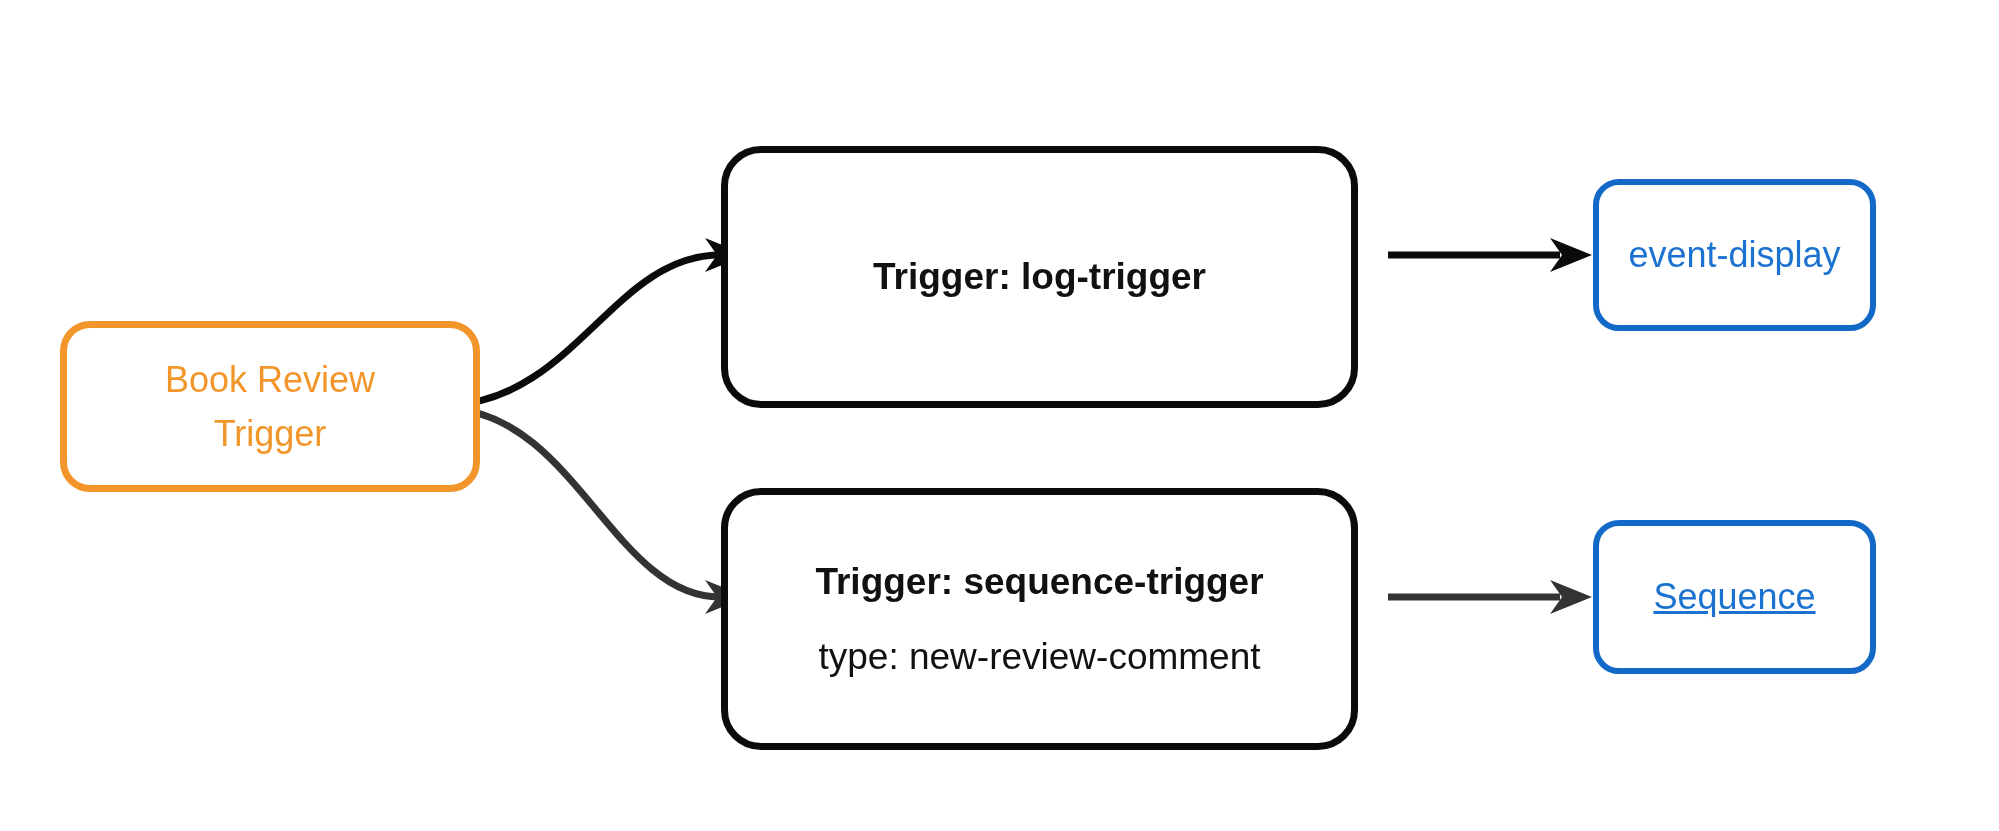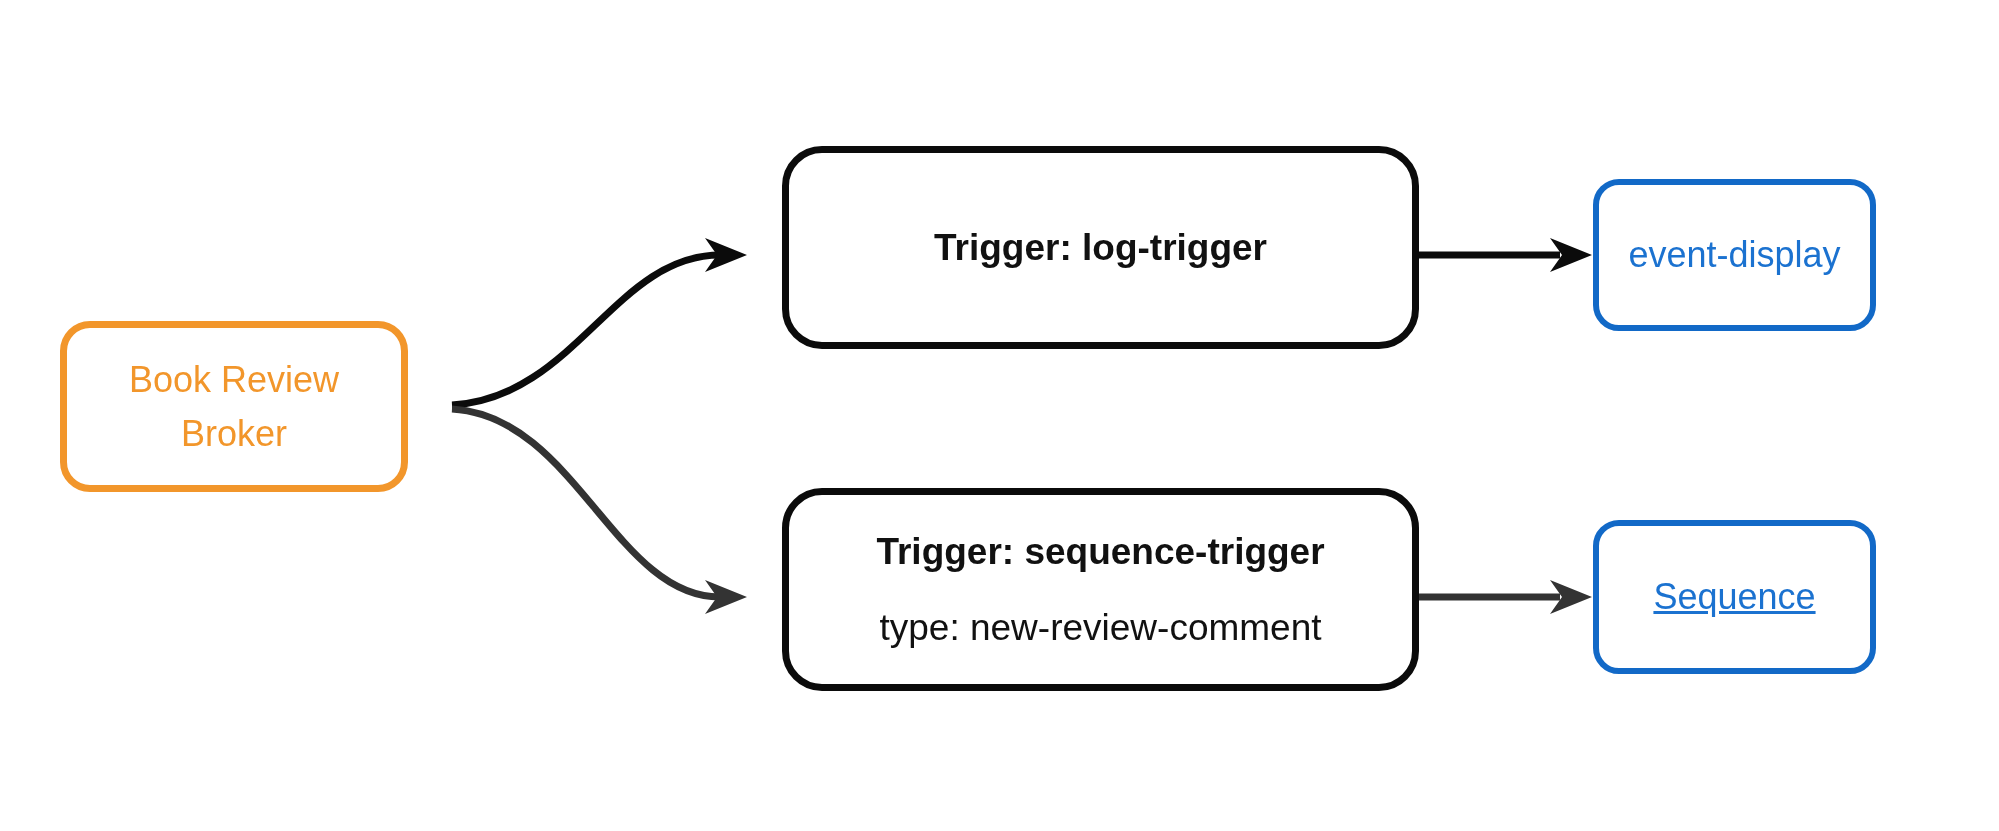--- a/index.html
+++ b/index.html
@@ -12,26 +12,26 @@
     font-family:"Liberation Sans", sans-serif; overflow:hidden;
   }
   .edges{position:absolute; left:0; top:0; width:1999px; height:831px;}
   .edge{fill:none; stroke-width:7px;}
   .node{
     position:absolute; box-sizing:border-box; background:var(--fill);
     display:flex; flex-direction:column; align-items:center; justify-content:center;
     text-align:center;
   }
   .node-broker{
-    left:60px; top:321px; width:348px; height:171px;
+    left:60px; top:321px; width:420px; height:171px;
     border:7px solid var(--orange); border-radius:30px;
     color:var(--orange); font-size:36px; line-height:1.5;
   }
   .node-trigger{
-    width:637px; height:203px; left:782px;
+    width:637px; height:262px; left:721px;
     border:7px solid var(--black); border-radius:40px;
     color:var(--text_dark); font-size:37px; line-height:1.5;
   }
   .node-trigger .title{font-weight:700;}
   .node-trigger-1{top:146px;}
   .node-trigger-2{top:488px;gap:20px;}
   .node-output{
     left:1593px; width:283px;
     border:6px solid var(--blue_border); border-radius:26px;
     color:var(--blue_text); font-size:36px;
@@ -55,21 +55,21 @@
 
     <path class="edge" d="M1388,255 L1560,255" stroke="#0B0B0B"></path>
     <polygon points="1592,255 1550,238 1562,255 1550,272" fill="#0B0B0B"></polygon>
 
     <path class="edge" d="M1388,597 L1560,597" stroke="#333333"></path>
     <polygon points="1592,597 1550,580 1562,597 1550,614" fill="#333333"></polygon>
   </svg>
 
   <div class="node node-broker">
     <span class="line">Book Review</span>
-    <span class="line">Broker</span>
+    <span class="line">Trigger</span>
   </div>
 
   <div class="node node-trigger node-trigger-1">
     <span class="line title">Trigger: log-trigger</span>
   </div>
 
   <div class="node node-trigger node-trigger-2">
     <span class="line title">Trigger: sequence-trigger</span>
     <span class="line">type: new-review-comment</span>
   </div>

